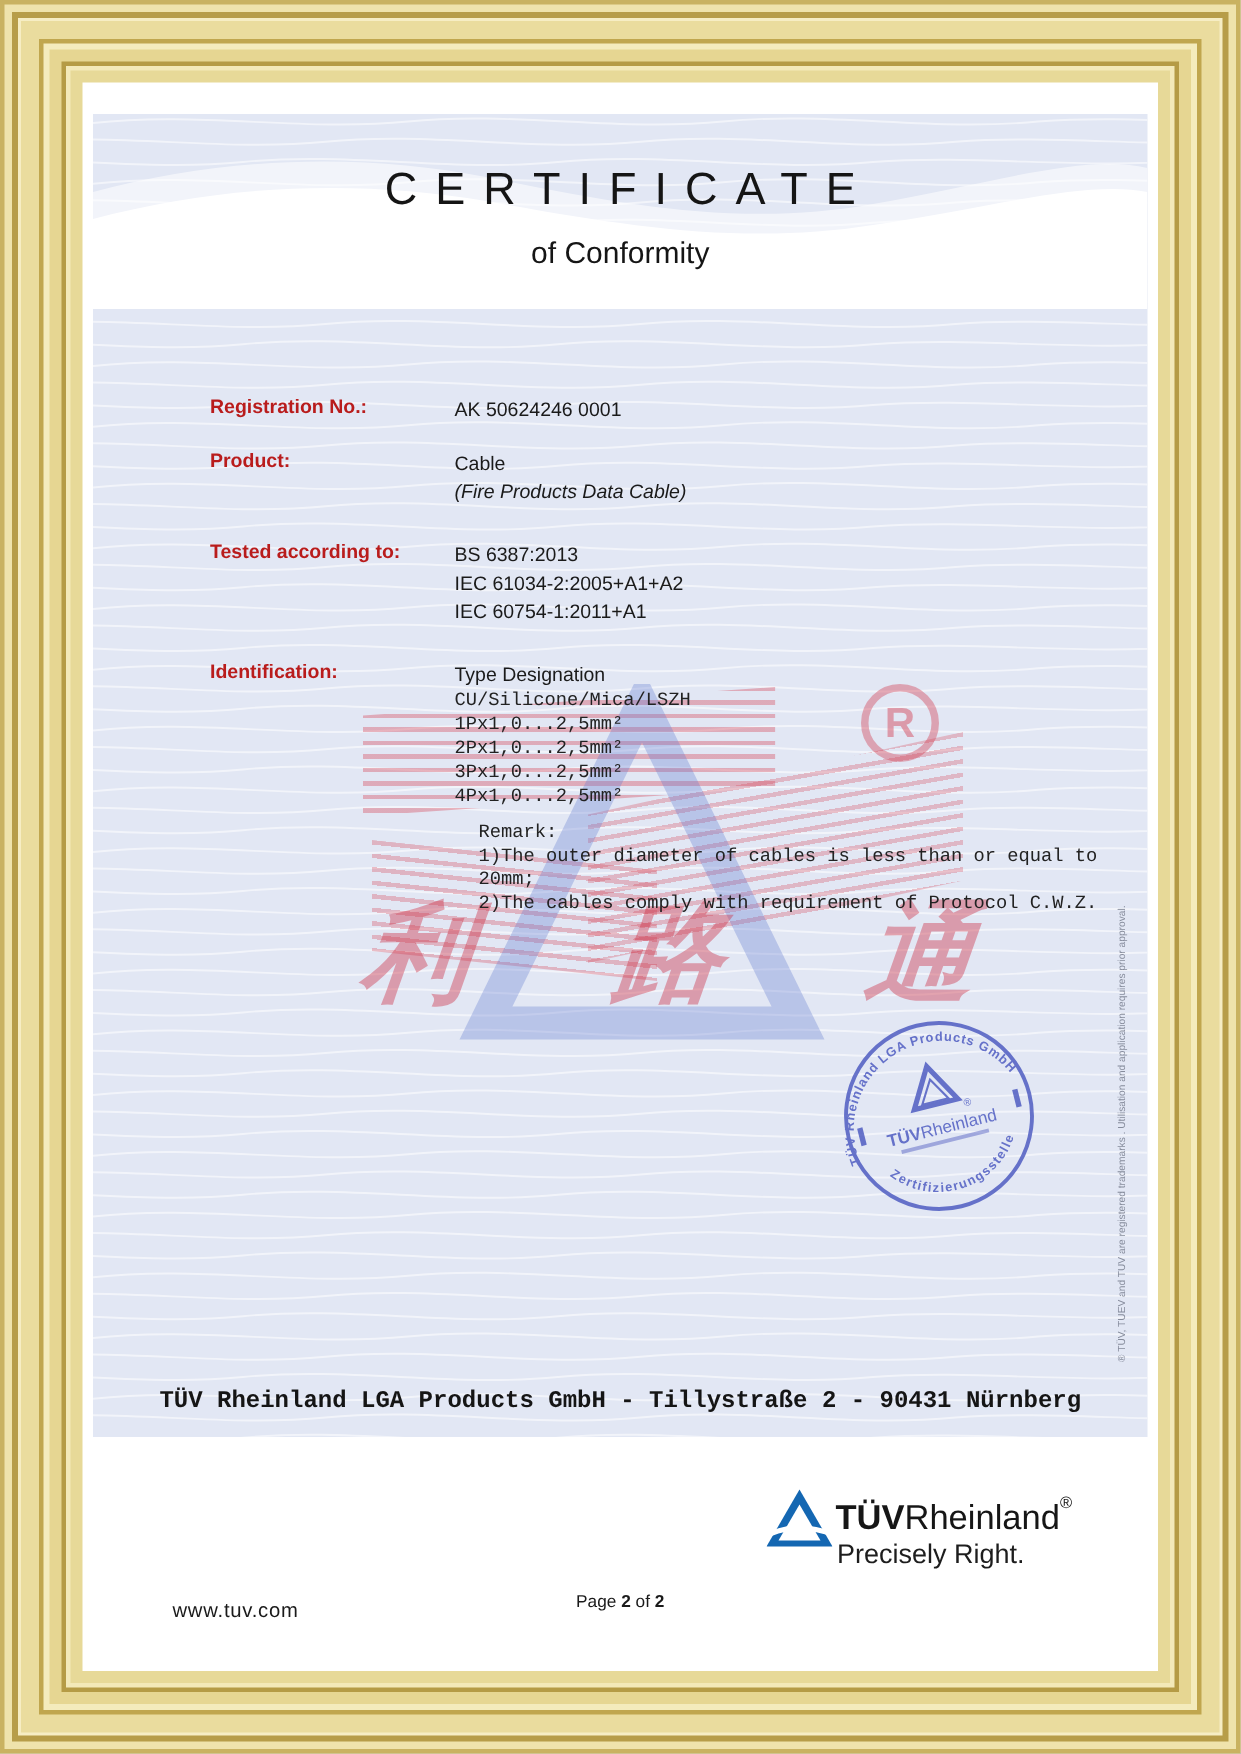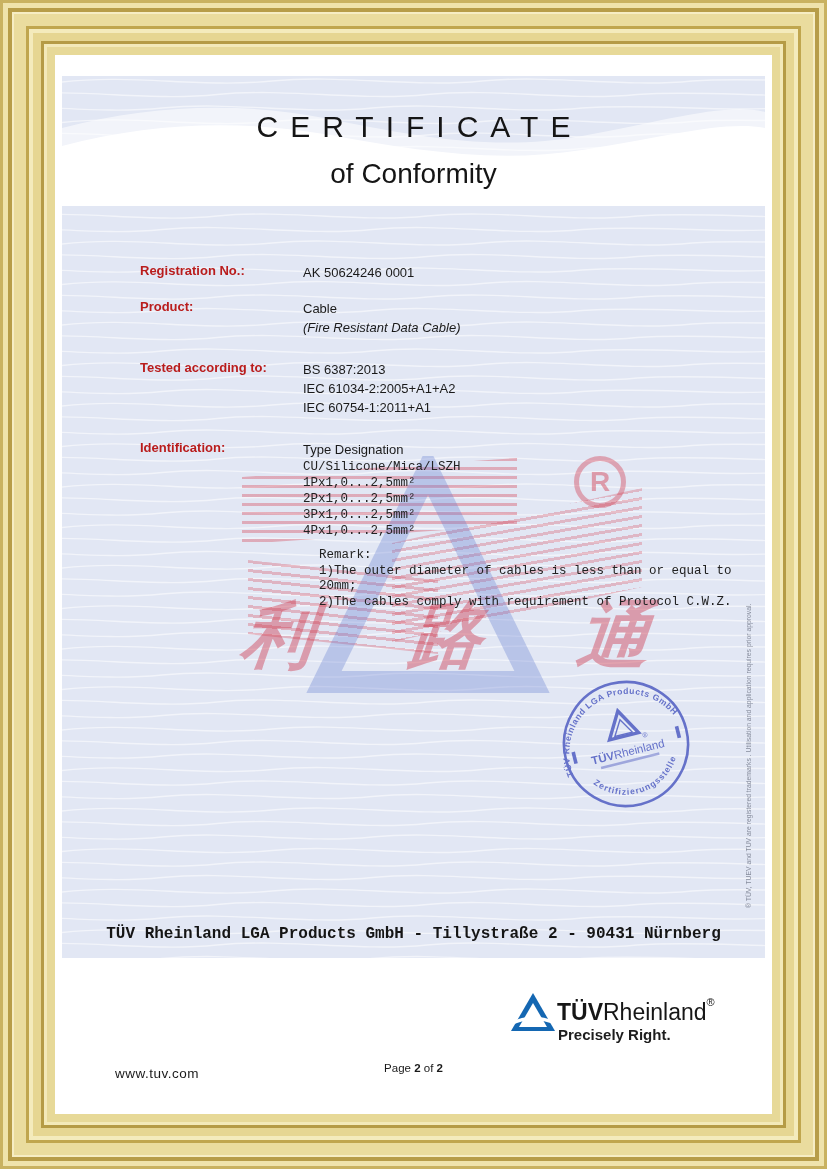--- a/index.html
+++ b/index.html
@@ -21,21 +21,21 @@
       inset 0 0 0 55px #e7d998;}
   
   .panel{position:absolute;left:62px;top:76px;width:703px;height:882px;
          background:#e2e7f4;overflow:hidden;z-index:1;}
   .panel svg{position:absolute;left:0;top:0;}
   .panel .fade{position:absolute;left:0;bottom:0;width:703px;height:130px;}
   
   .abs{position:absolute;z-index:5;}
   .title{left:62px;top:110px;width:703px;text-align:center;font-size:30px;
          letter-spacing:12px;text-indent:12px;color:#151515;font-weight:400;}
-  .subtitle{left:62px;top:158px;width:703px;text-align:center;font-size:28px;color:#151515;}
+  .subtitle{left:62px;top:158px;width:703px;text-align:center;font-size:20px;color:#151515;}
   .flabel{left:140px;width:160px;font-size:13px;font-weight:700;color:#b91c1c;}
   .fvalue{left:303px;width:440px;font-size:13px;color:#1a1a1a;line-height:19px;}
   .italic{font-style:italic;}
   .mono{font-family:"Liberation Mono","DejaVu Sans Mono",monospace;font-size:12.5px;
         color:#222;line-height:16px;}
   .remark{line-height:15.5px;margin-left:16px;}
   
   .watermark{left:242px;top:450px;width:410px;height:250px;z-index:2;pointer-events:none;}
   .wm-stripes{position:absolute;background:repeating-linear-gradient(180deg,
       rgba(214,72,90,.38) 0 3px, rgba(214,72,90,0) 3px 9px);}
@@ -53,21 +53,21 @@
   
   .stamp{left:556px;top:674px;width:140px;height:140px;z-index:6;}
   
   .address{left:62px;top:925px;width:703px;text-align:center;font-size:16px;
            font-weight:700;color:#151515;z-index:7;font-family:Liberation Mono, monospace;}
   .website{left:115px;top:1031px;font-size:13.5px;color:#1a1a1a;letter-spacing:.5px;margin-top:35px;}
   .logo-tri{left:511px;top:992px;}
   .wordmark{left:557px;top:996px;font-size:23px;color:#161616;white-space:nowrap;}
   .wordmark .b{font-weight:700;}
   .wordmark sup{font-size:11px;vertical-align:14px;}
-  .slogan{left:558px;top:1026px;font-size:15px;color:#1d1d1d;font-weight:700;}
+  .slogan{left:558px;top:1026px;font-size:18px;color:#1d1d1d;font-weight:400;}
   .pageind{left:62px;top:1062px;width:703px;text-align:center;font-size:11.5px;color:#1a1a1a;}
   .pageind .num{font-weight:700;}
   .side-note{left:745px;top:908px;width:338px;font-size:6.8px;color:#868c9c;
              transform:rotate(-90deg);transform-origin:left top;white-space:nowrap;z-index:6;}
 </style>
 </head>
 <body>
 
 <div class="page">
 
@@ -165,21 +165,21 @@
 
   <div class="abs title">CERTIFICATE</div>
   <div class="abs subtitle">of Conformity</div>
 
   <div class="abs flabel" style="top:263px">Registration No.:</div>
   <div class="abs fvalue" style="top:263px">AK 50624246 0001</div>
 
   <div class="abs flabel" style="top:299px">Product:</div>
   <div class="abs fvalue" style="top:299px">
     <div>Cable</div>
-    <div class="italic">(Fire Resistant Data Cable)</div>
+    <div class="italic">(Fire Products Data Cable)</div>
   </div>
 
   <div class="abs flabel" style="top:360px">Tested according to:</div>
   <div class="abs fvalue" style="top:360px">
     <div>BS 6387:2013</div>
     <div>IEC 61034-2:2005+A1+A2</div>
     <div>IEC 60754-1:2011+A1</div>
   </div>
 
   <div class="abs flabel" style="top:440px">Identification:</div>

